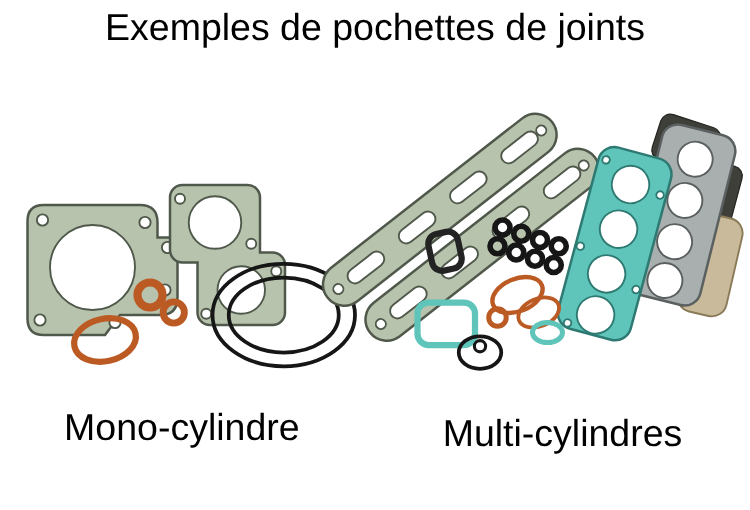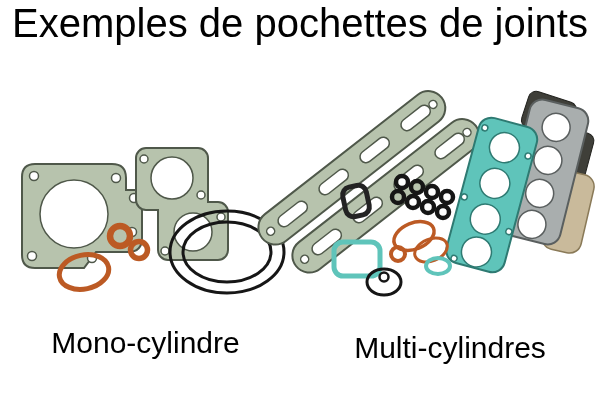--- a/index.html
+++ b/index.html
@@ -8,21 +8,21 @@
     --orange:#bc5a24; --black:#161616; --tan:#c9ba9b; --dark:#3f3f39;
   }
   html,body{margin:0;padding:0;background:#888;}
   .page{
     position:relative; width:600px; height:408px; background:var(--bg);
     overflow:hidden; font-family:"Liberation Sans", sans-serif; color:#000;
     margin:0 auto;
   }
   .title{
     position:absolute; top:5px; left:0; width:100%;
-    text-align:center; font-size:40px; line-height:36px; letter-spacing:0;
+    text-align:center; font-size:30px; line-height:36px; letter-spacing:0;
   }
   .title .line{display:block;}
   .figure{position:absolute; top:86px; left:0; width:600px; height:242px;}
   .caption{position:absolute; font-size:30px; white-space:nowrap;}
   .caption-mono{top:326px; left:28px; width:235px; text-align:center;}
   .caption-multi{top:331px; left:315px; width:270px; text-align:center;}
 
   
   .g-green{fill:var(--green); stroke:var(--green-dark); stroke-width:2;}
   .hole{fill:var(--bg); stroke:var(--green-dark); stroke-width:1.5;}

